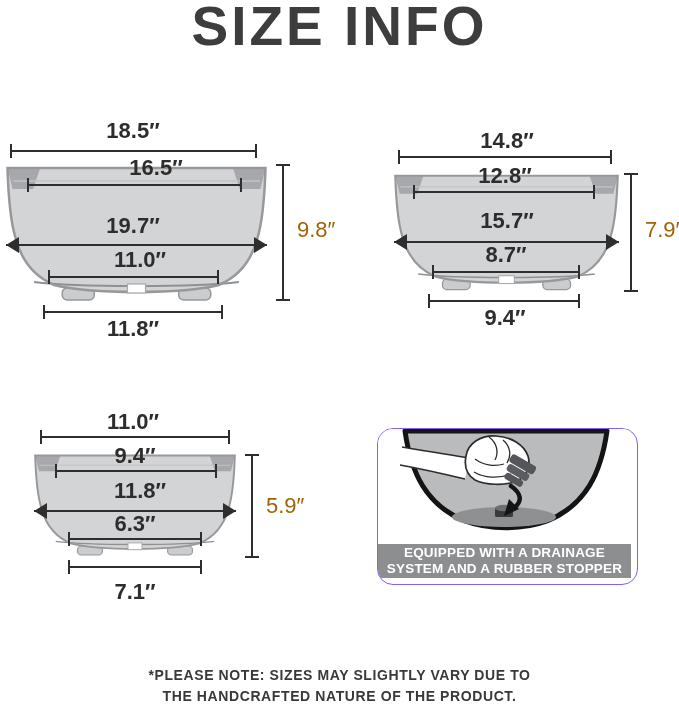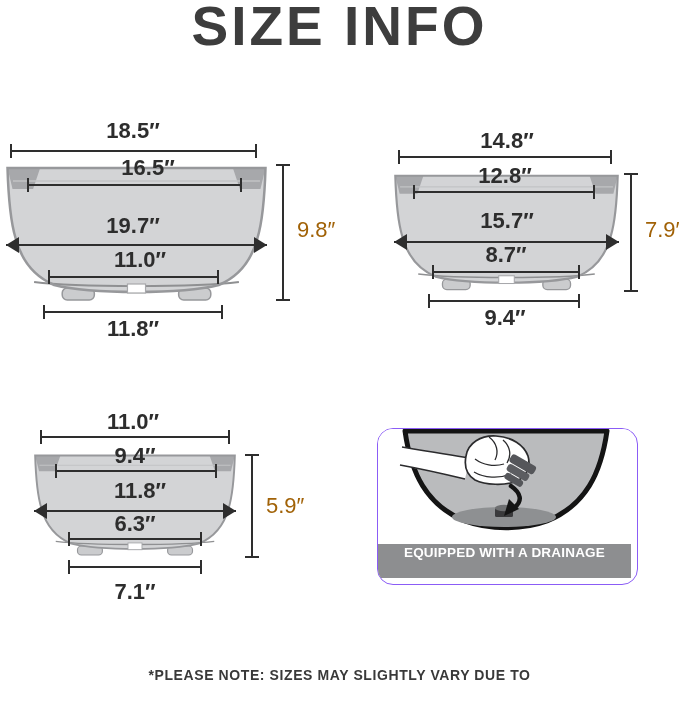--- a/index.html
+++ b/index.html
@@ -68,21 +68,21 @@
 
   <div>
     <svg class="pot-svg" style="left:6px;top:166px;width:261px;height:138px" viewBox="0 0 260 138" preserveAspectRatio="none">
         <use href="#potShape"></use>
       </svg>
 
     <div class="dimh" style="left:10px;top:150px;width:247px"></div>
     <span class="dl" style="left:133px;top:119px">18.5″</span>
 
     <div class="dimh" style="left:27px;top:184px;width:215px"></div>
-    <span class="dl" style="left:148px;top:156px">16.5″</span>
+    <span class="dl" style="left:156px;top:156px">16.5″</span>
 
     <div class="dima" style="left:6px;top:244px;width:261px"></div>
     <span class="dl" style="left:133px;top:214px">19.7″</span>
 
     <div class="dimh" style="left:48px;top:276px;width:171px"></div>
     <span class="dl" style="left:140px;top:248px">11.0″</span>
 
     <div class="dimh" style="left:43px;top:311px;width:180px"></div>
     <span class="dl" style="left:133px;top:317px">11.8″</span>
 
@@ -157,18 +157,20 @@
           <rect x="-14" y="-10" width="28" height="9" rx="3" fill="#55565a"></rect>
           <rect x="-12" y="0" width="24" height="8" rx="3" fill="#5c5d61"></rect>
           <rect x="-10" y="9" width="20" height="7" rx="3" fill="#55565a"></rect>
         </g>
         <path d="M 133,57 C 143,64 145,72 136,79" stroke="#141414" stroke-width="4.5" fill="none" stroke-linecap="round"></path>
         <polygon points="126,87 141,80 131,70" fill="#141414"></polygon>
       </svg>
     </div>
     <div class="callout-caption">
       <div>EQUIPPED WITH A DRAINAGE</div>
+      <div>SYSTEM AND A RUBBER STOPPER</div>
     </div>
   </div>
 
   <div class="note" style="top:667px">*PLEASE NOTE: SIZES MAY SLIGHTLY VARY DUE TO</div>
+  <div class="note" style="top:688px">THE HANDCRAFTED NATURE OF THE PRODUCT.</div>
 
 </div>
 
 </body></html>

